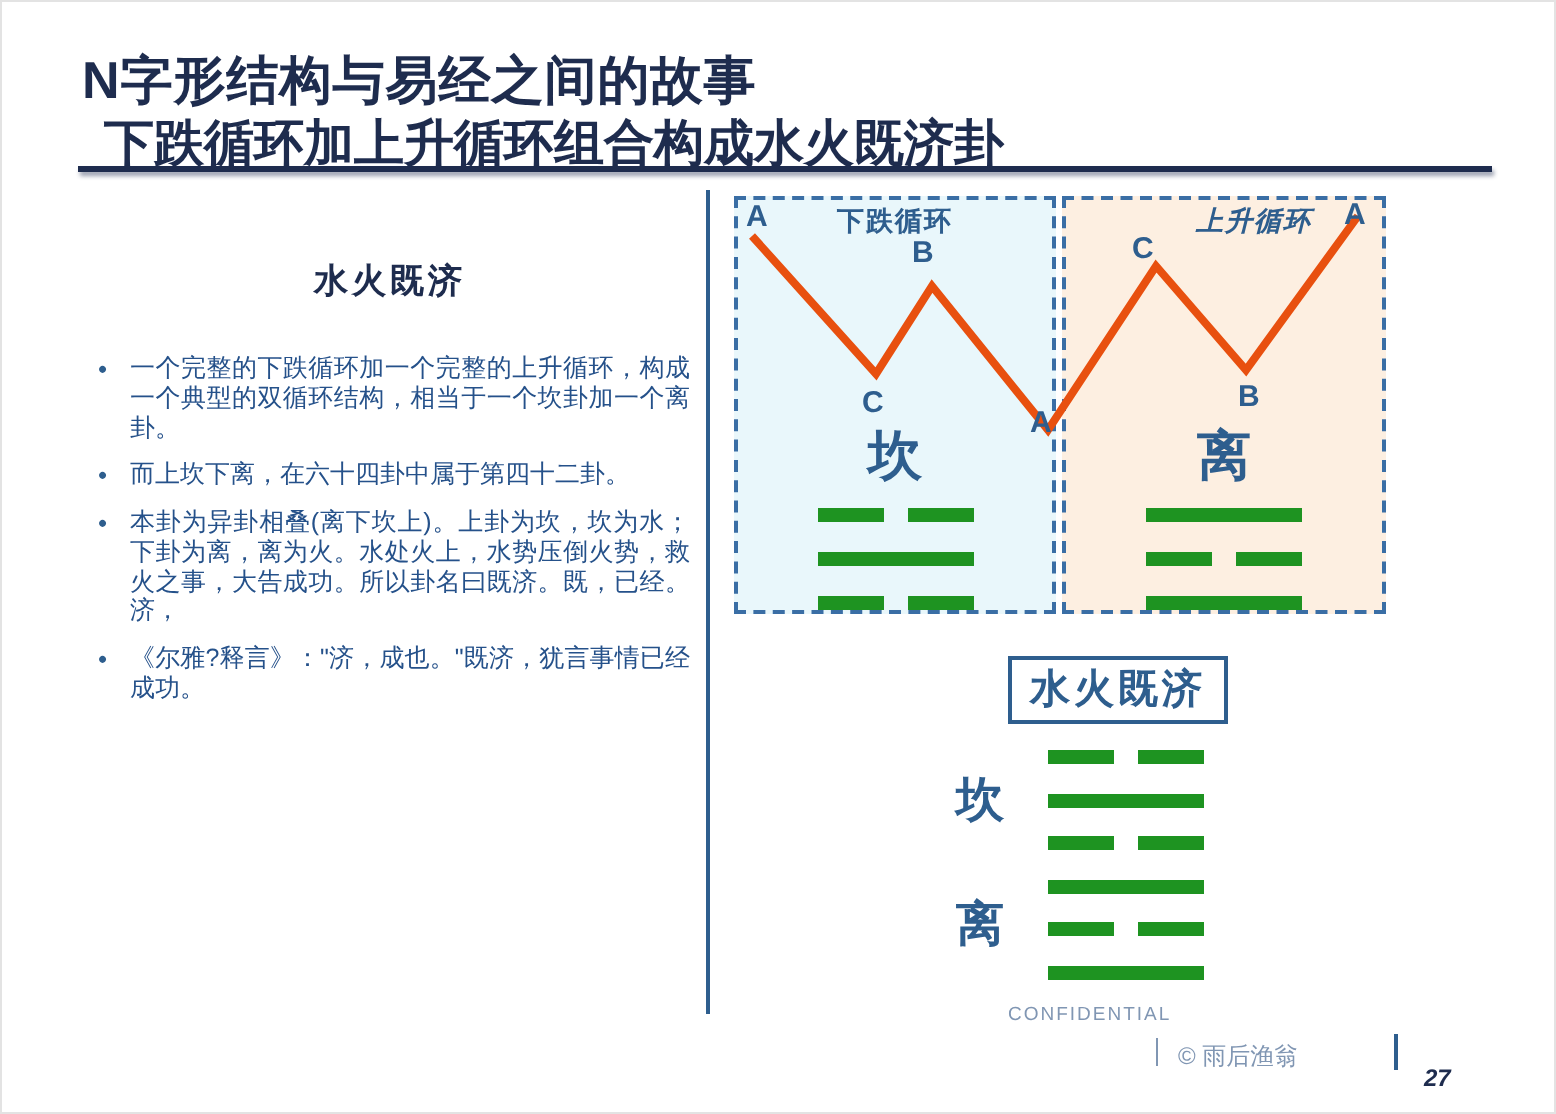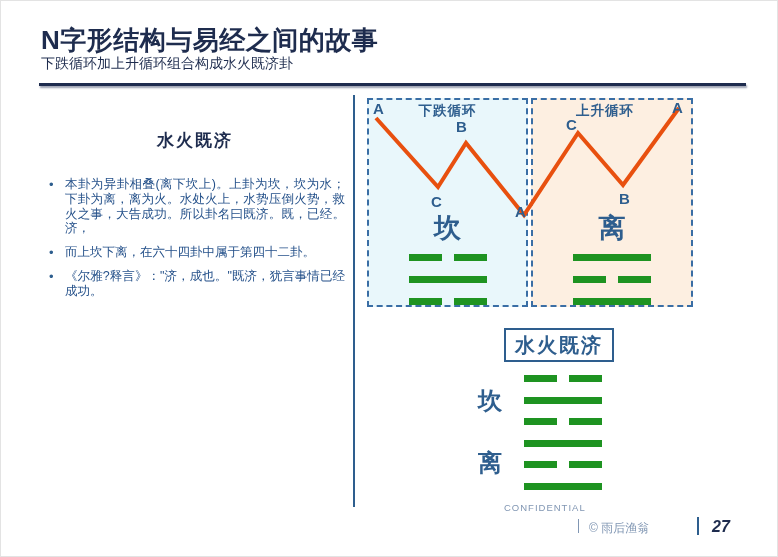--- a/index.html
+++ b/index.html
@@ -7,21 +7,21 @@
     position:relative;width:778px;height:557px;background:#ffffff;
     margin:0 auto;overflow:hidden;border:1px solid #e3e3e3;box-sizing:border-box;
     font-family:"Liberation Sans", sans-serif;
   }
   
   .page-title{
     position:absolute;left:40px;top:22px;font-size:26px;font-weight:600;
     color:var(--accent-navy);letter-spacing:.5px;white-space:nowrap;
   }
   .page-subtitle{
-    position:absolute;left:40px;top:54px;font-size:14px;font-weight:400;
+    position:absolute;left:51px;top:54px;font-size:25px;font-weight:700;
     color:var(--accent-navy);white-space:nowrap;
   }
   .title-rule{
     position:absolute;left:38px;top:82px;width:707px;height:3px;
     background:var(--accent-navy);
     box-shadow:1px 2px 2px rgba(30,45,80,.45);
   }
   
   .content-divider{
     position:absolute;left:352px;top:94px;width:2px;height:412px;
@@ -49,21 +49,21 @@
     position:absolute;top:97px;height:209px;box-sizing:border-box;
     border:2px dashed var(--dashed-border);
   }
   .box-fall{left:366px;width:161px;background:var(--fall-bg);}
   .box-rise{left:530px;width:162px;background:var(--rise-bg);}
   .cycle-title{
     position:absolute;top:101px;text-align:center;font-size:13.5px;font-weight:bold;
     color:var(--label-blue);letter-spacing:1px;
   }
   .cycle-title.fall{left:366px;width:161px;}
-  .cycle-title.rise{left:508px;width:192px;}
+  .cycle-title.rise{left:530px;width:192px;font-style:italic;}
   .zigzag-svg{position:absolute;left:366px;top:97px;width:326px;height:210px;pointer-events:none;}
   .zigzag-svg polyline{fill:none;stroke:var(--line-orange);stroke-width:4;stroke-linejoin:miter;}
   .pt-label{
     position:absolute;font-size:15px;font-weight:bold;color:var(--label-blue);
     line-height:1;
   }
   .pt-a1{left:372px;top:100px;}  .pt-b1{left:455px;top:118px;}
   .pt-c1{left:430px;top:193px;}  .pt-a2{left:514px;top:203px;}
   .pt-c2{left:565px;top:116px;}  .pt-b2{left:618px;top:190px;}
   .pt-a3{left:671px;top:99px;}
@@ -102,40 +102,41 @@
   .footer-sep1{
     position:absolute;left:577px;top:518px;width:1px;height:14px;background:var(--footer-blue);
   }
   .footer-credit{
     position:absolute;left:588px;top:519px;font-size:12px;color:var(--footer-blue);
   }
   .footer-sep2{
     position:absolute;left:696px;top:516px;width:2px;height:18px;background:var(--label-blue);
   }
   .footer-page{
-    position:absolute;left:711px;top:517px;font-size:16px;font-weight:bold;
+    position:absolute;left:711px;top:531px;font-size:12px;font-weight:bold;
     font-style:italic;color:var(--accent-navy);
   }
 </style>
 </head>
 <body>
 
 <div class="slide">
 
   <div class="page-title">N字形结构与易经之间的故事</div>
   <div class="page-subtitle">下跌循环加上升循环组合构成水火既济卦</div>
   <div class="title-rule"></div>
 
   <div class="content-divider"></div>
 
   <div class="left-panel">
     <div class="panel-heading">水火既济</div>
     <ul class="bullet-list">
+      <li>一个完整的下跌循环加一个完整的上升循环，构成一个典型的双循环结构，相当于一个坎卦加一个离卦。</li>
+      <li>而上坎下离，在六十四卦中属于第四十二卦。</li>
       <li>本卦为异卦相叠(离下坎上)。上卦为坎，坎为水；下卦为离，离为火。水处火上，水势压倒火势，救火之事，大告成功。所以卦名曰既济。既，已经。济，</li>
-      <li>而上坎下离，在六十四卦中属于第四十二卦。</li>
       <li>《尔雅?释言》："济，成也。"既济，犹言事情已经成功。</li>
     </ul>
   </div>
 
   <div class="cycle-box box-fall"></div>
   <div class="cycle-box box-rise"></div>
 
   <svg class="zigzag-svg" viewBox="0 0 326 210">
     <polyline points="9,20 71,89 99,45 157,117 211,35 256,87 312,10"></polyline>
   </svg>

